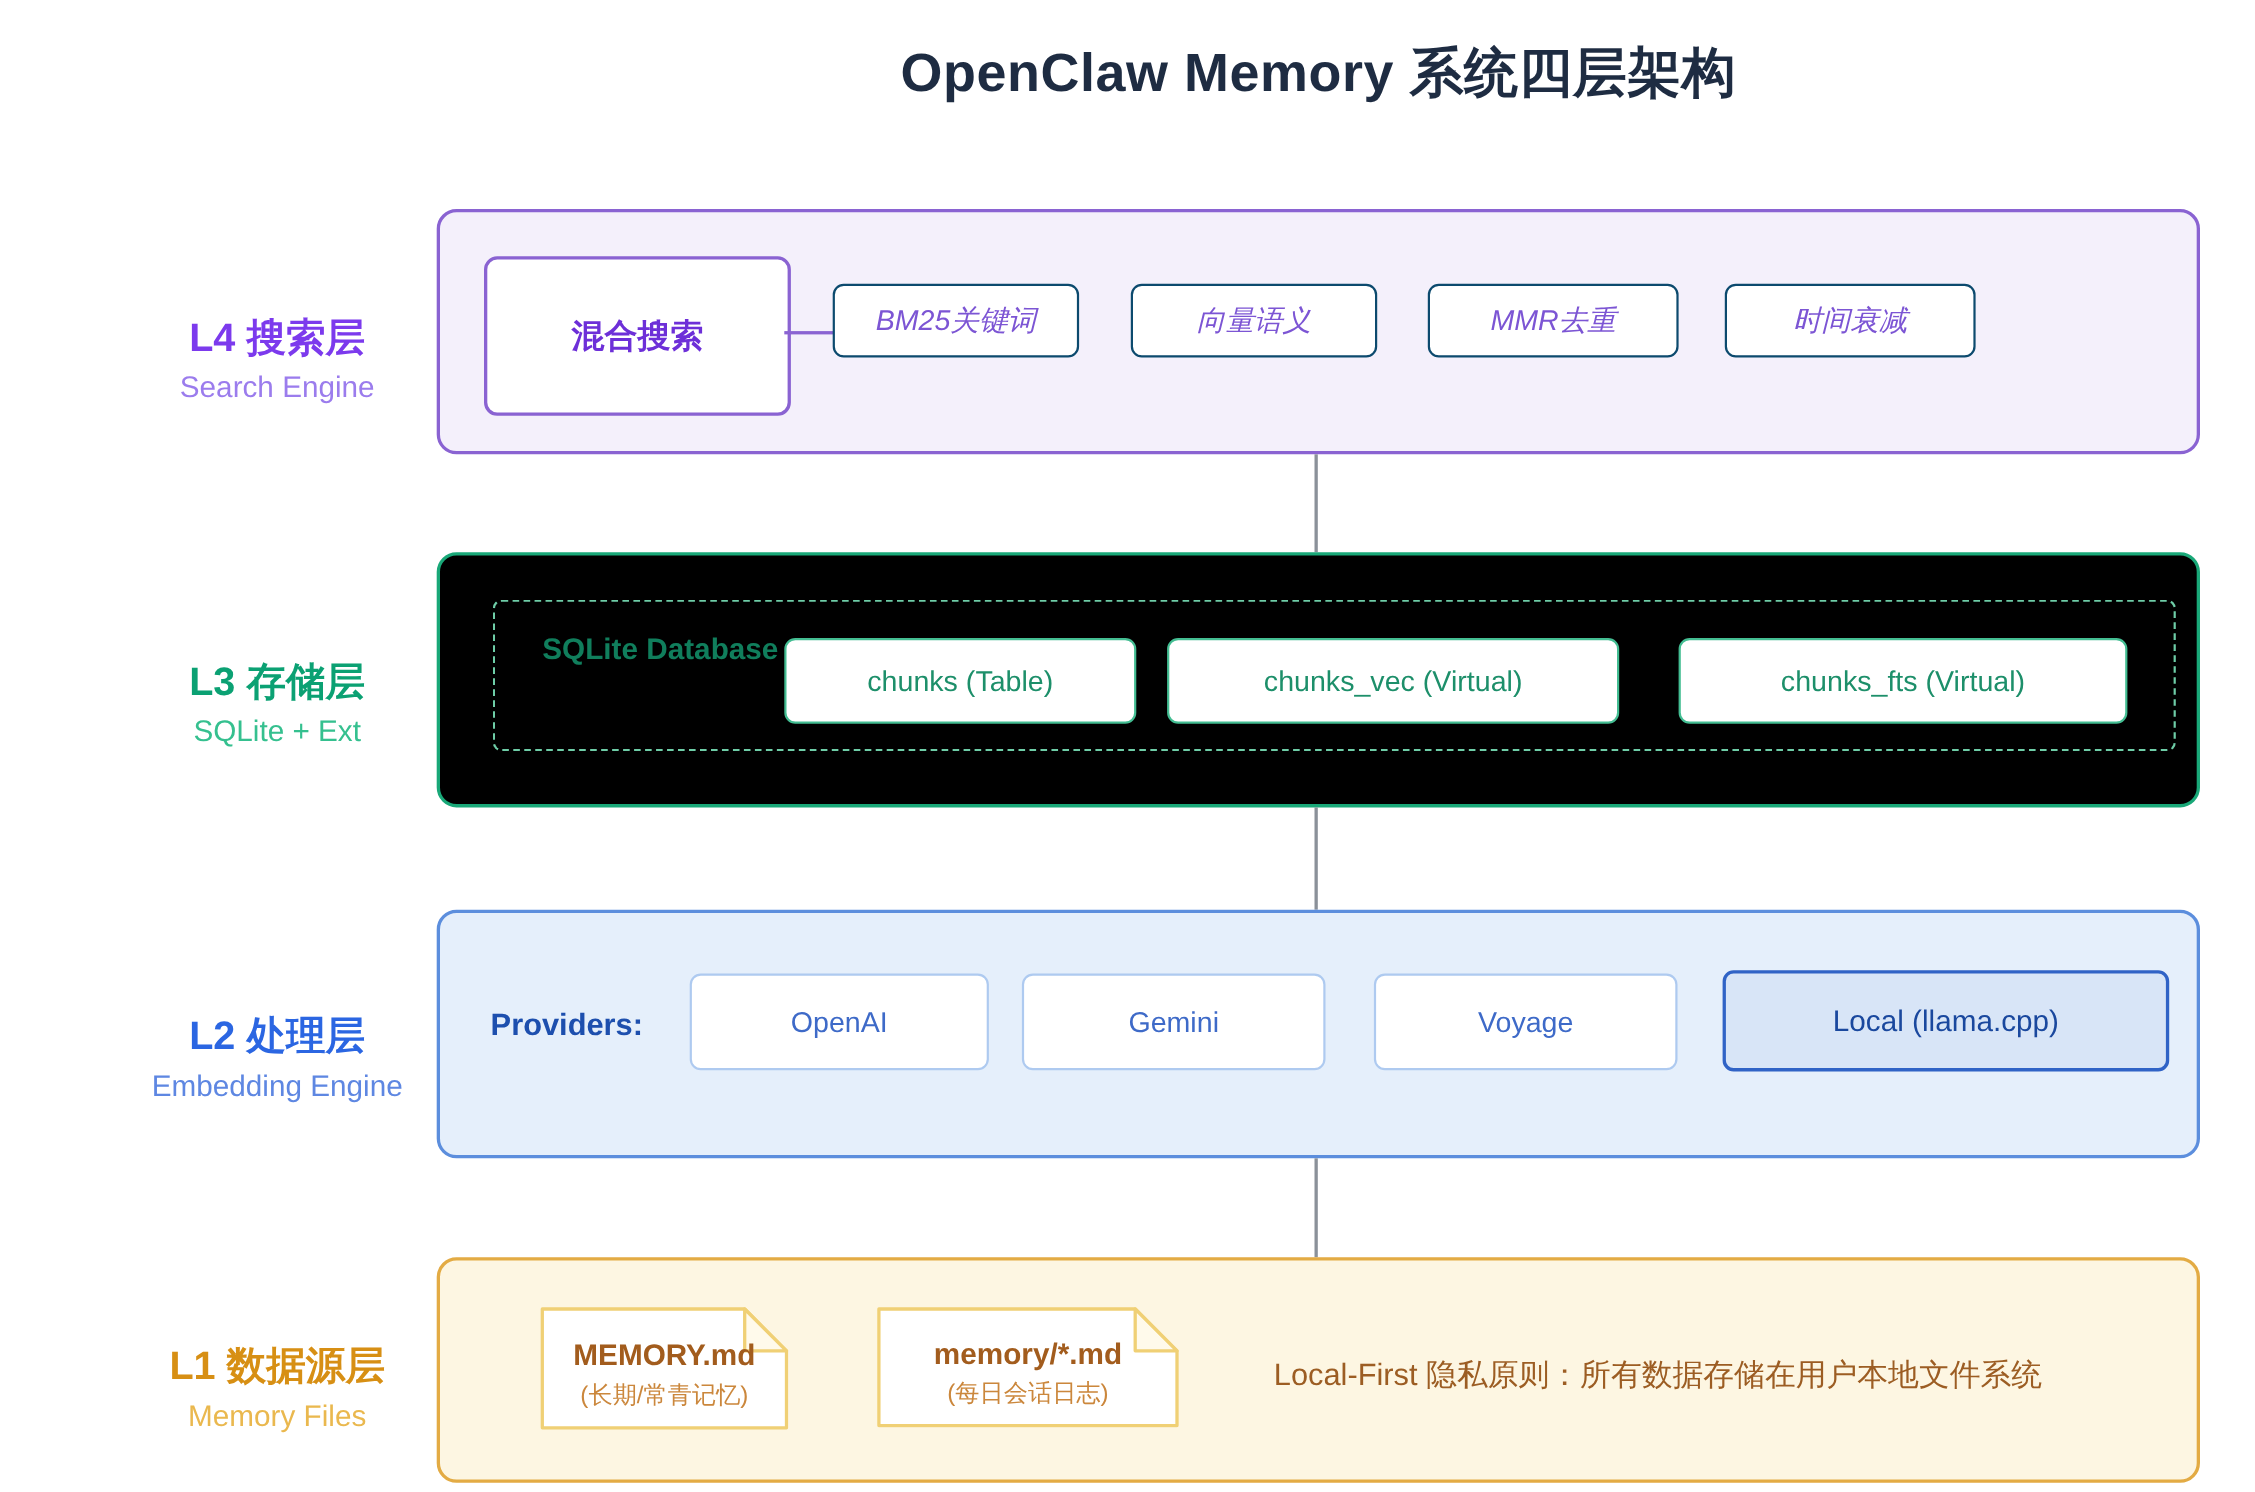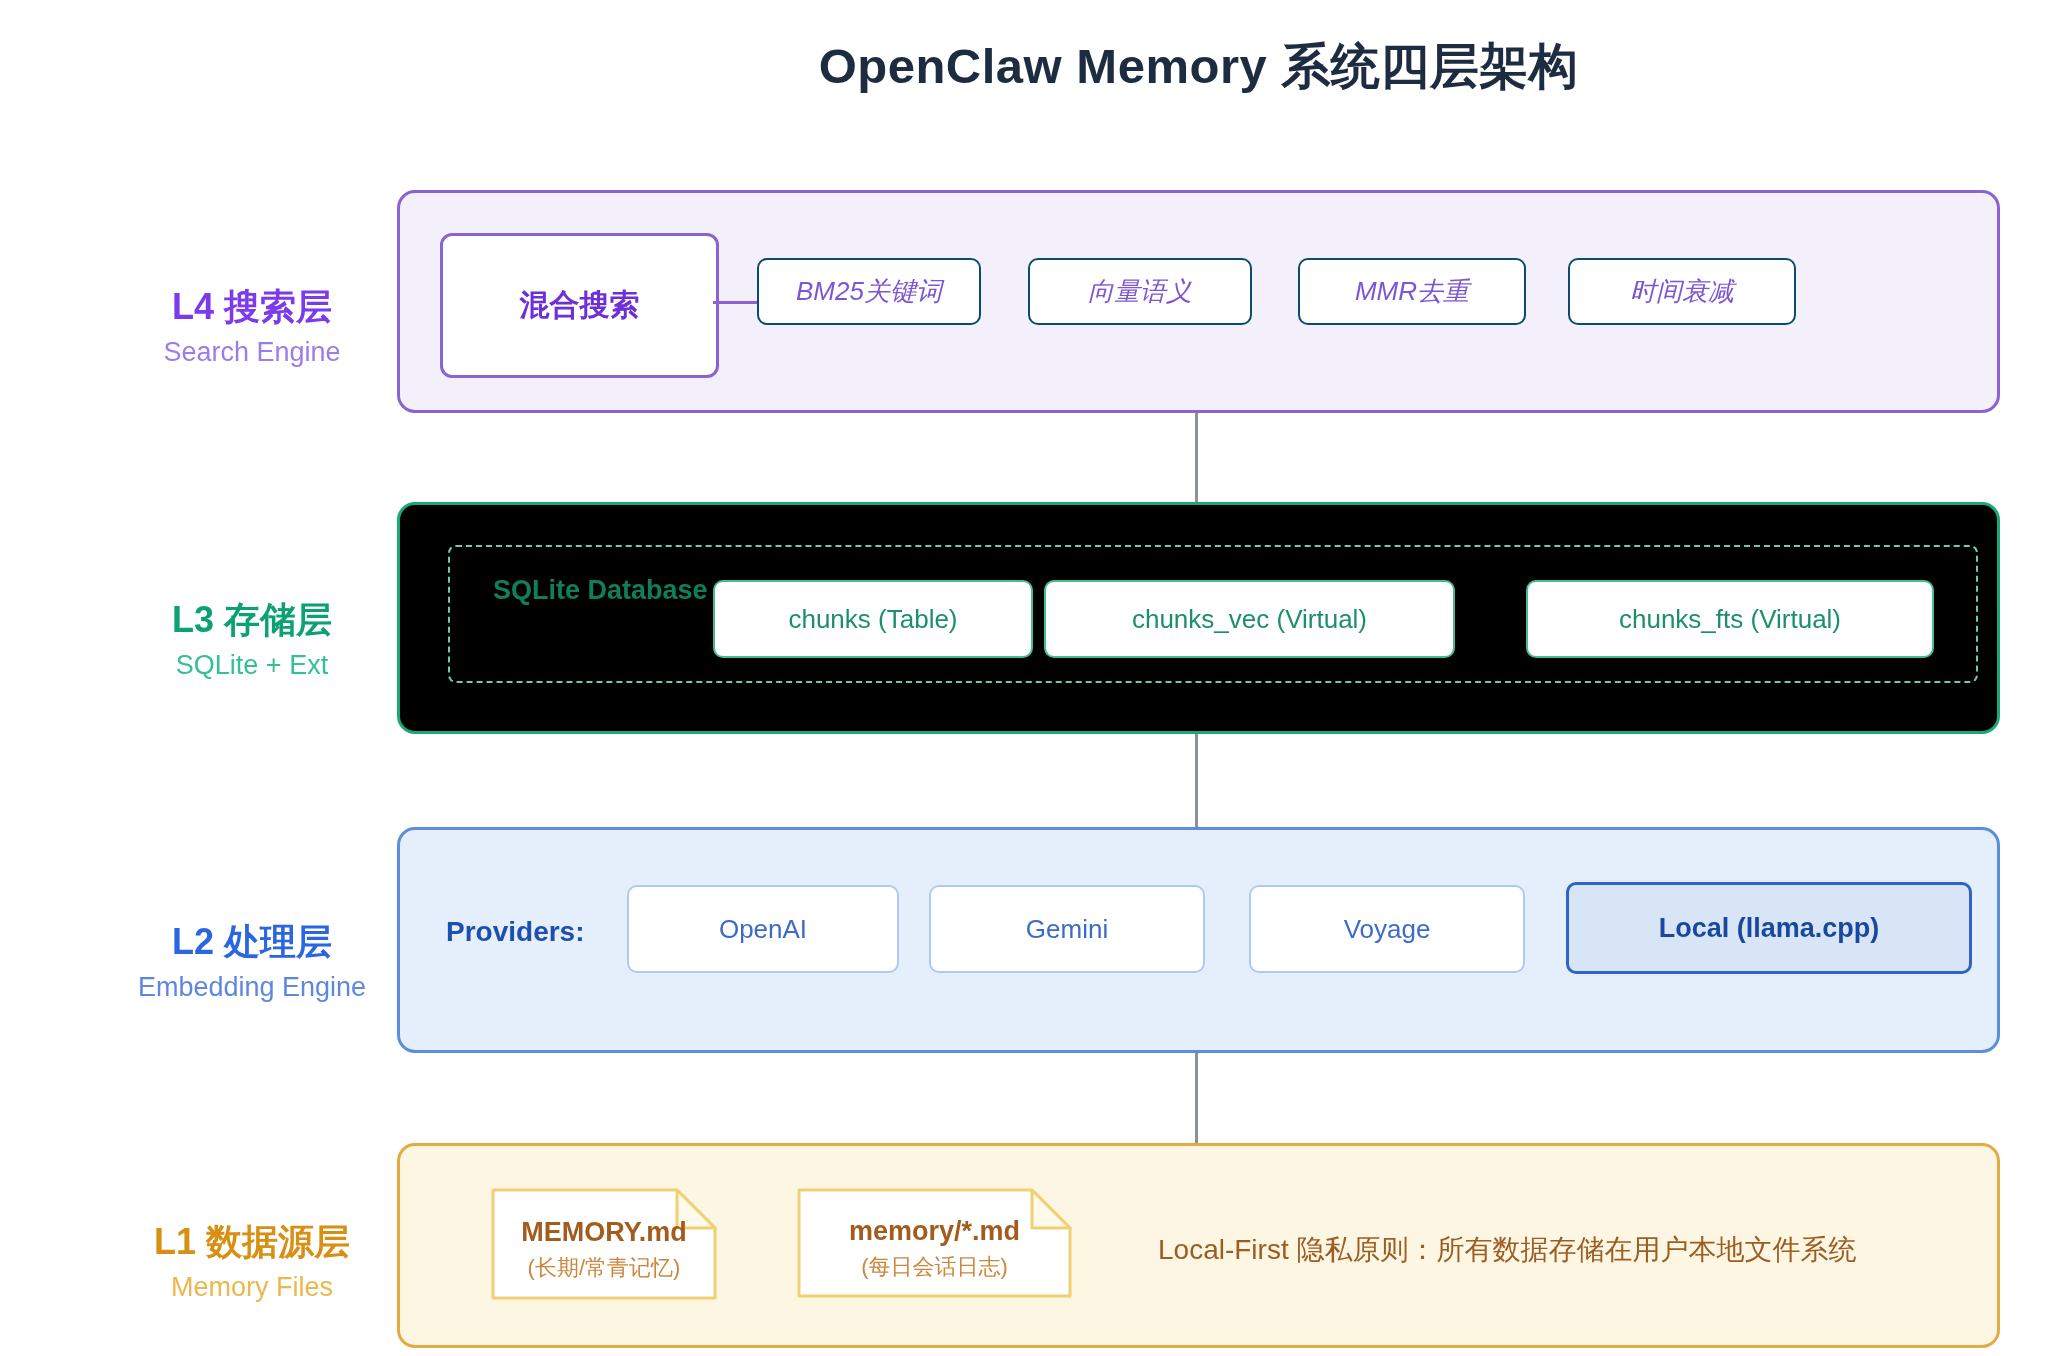--- a/index.html
+++ b/index.html
@@ -41,21 +41,21 @@
                  border:2px dashed #6ecda7;border-radius:8px;box-sizing:border-box;}
   .sqlite-label{position:absolute;left:43px;top:28px;font-size:27px;font-weight:bold;color:#107e5c;}
   .pill-l3{border:2px solid #43bd92;color:#1d8f6a;top:33px;height:78px;}
 
   
   .providers-label{position:absolute;left:46px;top:86px;font-size:28px;font-weight:bold;color:#1d4fae;}
   .pill-l2{border:2px solid #aecaf0;color:#3e6ac8;top:55px;height:88px;}
   .pill-local{position:absolute;display:flex;align-items:center;justify-content:center;
               left:1166px;top:52px;width:406px;height:92px;background:#d8e5f7;
               border:3px solid #3063c6;border-radius:10px;box-sizing:border-box;
-              font-size:27px;font-weight:bold;color:#1a489e;}
+              font-size:27px;font-weight:normal;color:#1a489e;}
 
   
   .file{position:absolute;top:42px;}
   .file svg{display:block;}
   .file-text{position:absolute;left:0;top:0;width:100%;height:100%;
              display:flex;flex-direction:column;align-items:center;justify-content:center;padding-top:10px;box-sizing:border-box;}
   .file-name{font-size:27px;font-weight:bold;color:#a25c1d;line-height:33px;}
   .file-desc{font-size:22px;color:#cb873c;line-height:28px;margin-top:5px;}
   .l1-note{position:absolute;left:758px;top:85px;font-size:28px;color:#9c5d23;}
 
@@ -88,21 +88,21 @@
   <div class="v-connector vc-1"></div>
 
   <div class="layer-label lab-l3" style="top:598px;">
     <div class="label-main">L3 存储层</div>
     <div class="label-sub">SQLite + Ext</div>
   </div>
   <div class="layer-box box-l3">
     <div class="sqlite-dashed">
       <div class="sqlite-label">SQLite Database</div>
       <div class="pill pill-l3" style="left:263px;width:320px;">chunks (Table)</div>
-      <div class="pill pill-l3" style="left:594px;width:411px;">chunks_vec (Virtual)</div>
+      <div class="pill pill-l3" style="left:611px;width:411px;">chunks_vec (Virtual)</div>
       <div class="pill pill-l3" style="left:1076px;width:408px;">chunks_fts (Virtual)</div>
     </div>
   </div>
 
   <div class="v-connector vc-2"></div>
 
   <div class="layer-label lab-l2" style="top:920px;">
     <div class="label-main">L2 处理层</div>
     <div class="label-sub">Embedding Engine</div>
   </div>

